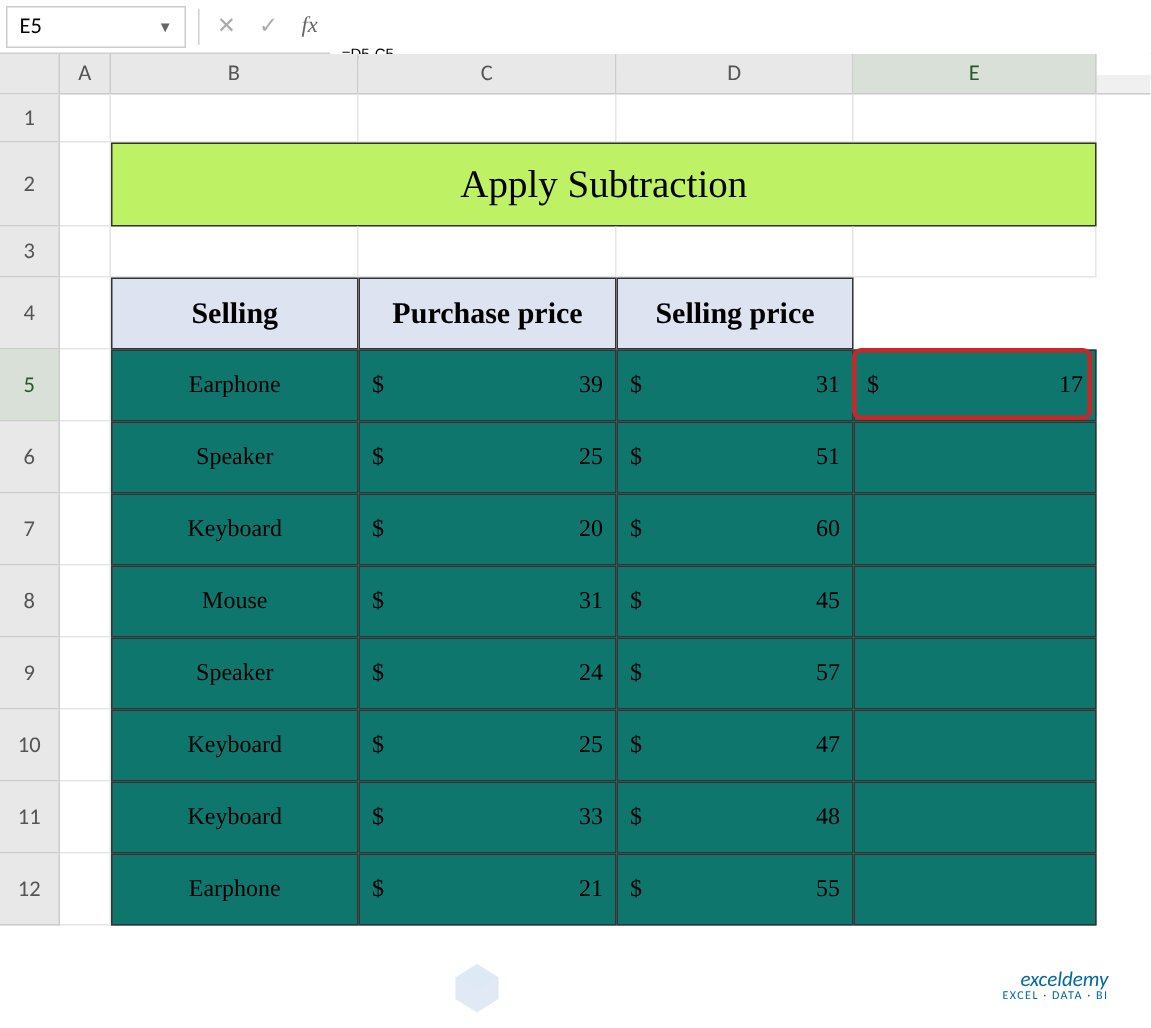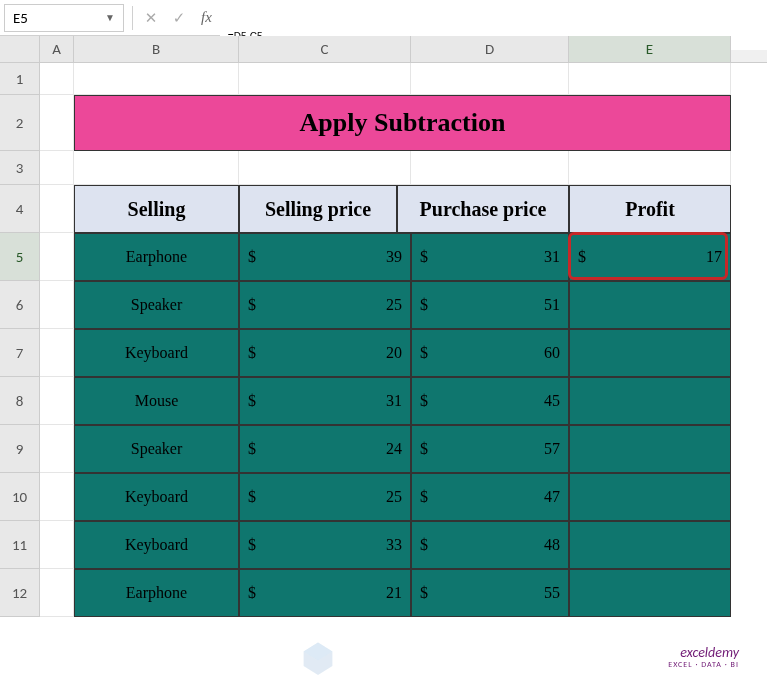--- a/index.html
+++ b/index.html
@@ -136,23 +136,23 @@
     }
     .cA { width: 34px; }
     .cB { width: 165px; }
     .cC { width: 172px; }
     .cD { width: 158px; }
     .cE { width: 162px; }
     
     
     .title-cell {
       width: 657px;
-      background: #ec4899;
+      background: #bef264;
       font-family: 'Times New Roman', serif;
-      font-weight: bold;
+      font-weight: normal;
       font-size: 26px;
       justify-content: center;
       border: 1.5px solid #333;
     }
     
     
     .th {
       background: #dde3f0;
       font-family: 'Times New Roman', serif;
       font-weight: bold;
@@ -181,21 +181,21 @@
       border-radius: 6px;
       pointer-events: none;
     }
     
     
     .watermark {
       position: absolute;
       bottom: 16px;
       right: 28px;
       font-size: 14px;
-      color: #701a75;
+      color: #0369a1;
       font-style: italic;
       text-align: right;
       line-height: 1.1;
     }
     .watermark .sub {
       font-size: 8px;
       letter-spacing: 1px;
       font-style: normal;
     }
     .watermark-logo {
@@ -266,23 +266,22 @@
       <div class="cell cA r3"></div>
       <div class="cell cB r3"></div>
       <div class="cell cC r3"></div>
       <div class="cell cD r3"></div>
       <div class="cell cE r3"></div>
     </div>
 
     <div class="row">
       <div class="cell cA rn"></div>
       <div class="cell th cB rn">Selling</div>
+      <div class="cell th cC rn">Purchase price</div>
       <div class="cell th cD rn">Selling price</div>
-      <div class="cell th cC rn">Purchase price</div>
-      <div class="cell th cE rn">Profit</div>
     </div>
 
     <div id="data-rows">
         <div class="row">
           <div class="cell cA rn"></div>
           <div class="cell td center cB rn">Earphone</div>
           <div class="cell td cC rn">
             <div class="money">
               <span>$</span>
               <span>39</span>

